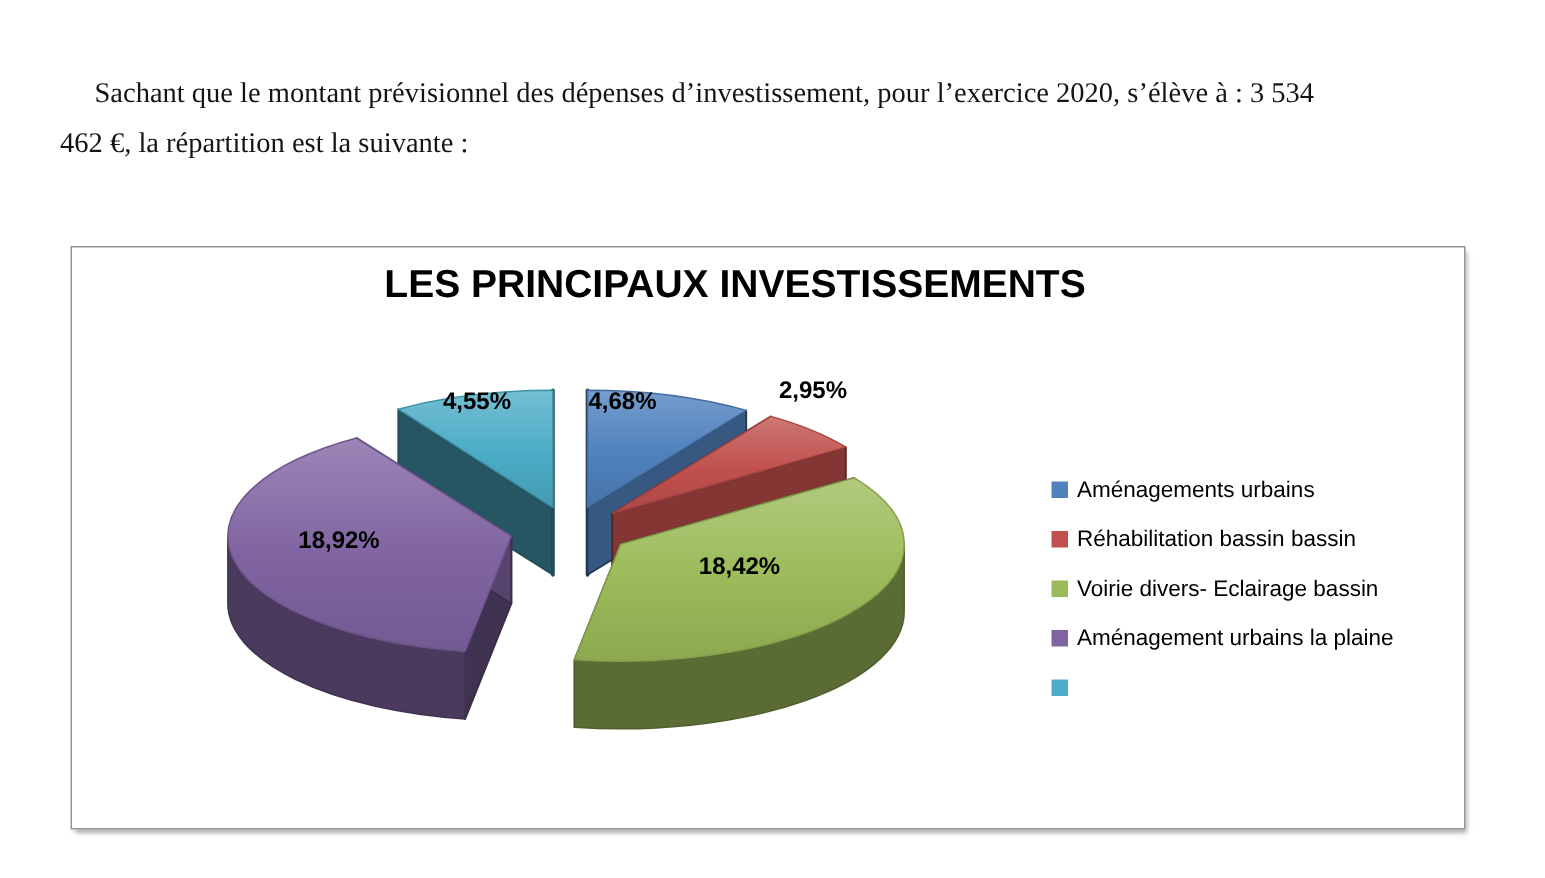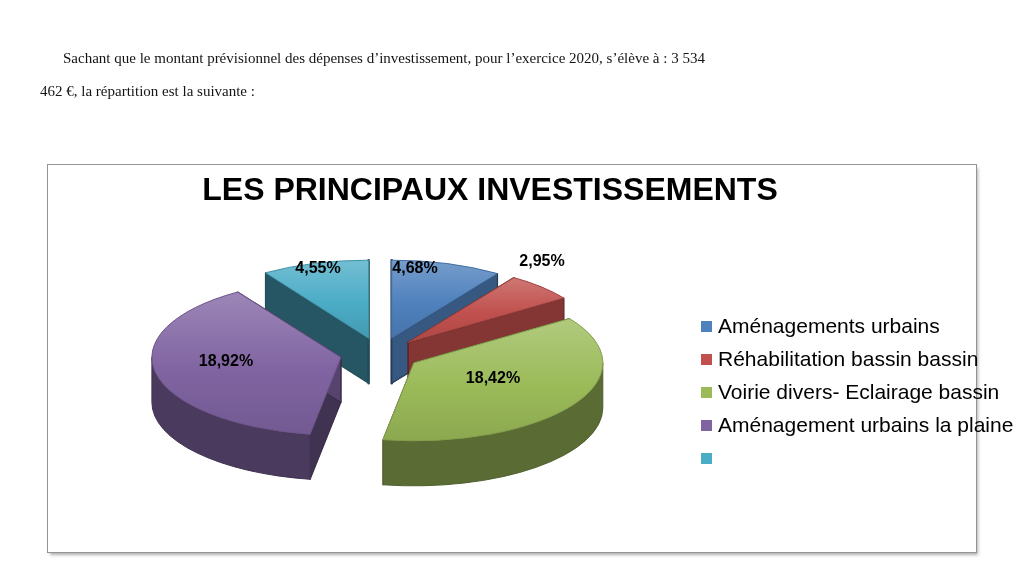--- a/index.html
+++ b/index.html
@@ -3,41 +3,41 @@
 <meta charset="utf-8">
 <style>
   html,body{margin:0;padding:0;background:#fff;}
   body{
     width:1030px;height:585px;position:relative;overflow:hidden;
     font-family:"Liberation Sans", sans-serif;
   }
   .intro{
     position:absolute;left:40px;top:27px;width:960px;
     font-family:"Liberation Serif","DejaVu Serif",serif;
-    font-size:15px;line-height:33px;color:#141414;white-space:nowrap;
+    font-size:19px;line-height:33px;color:#141414;white-space:nowrap;
   }
   .intro .line1{text-indent:23px;}
   .chart-frame{
     position:absolute;left:47px;top:164px;width:930px;height:389px;
     box-sizing:border-box;border:1px solid #949494;background:#fff;
     box-shadow:2px 3px 3px -1px rgba(110,110,110,.55);
   }
   .chart-title{
     position:absolute;top:7px;left:0;right:44px;text-align:center;
-    font-size:32px;font-weight:700;color:#000;line-height:34px;
+    font-size:26px;font-weight:700;color:#000;line-height:34px;
   }
   svg.pie{position:absolute;left:0;top:0;}
   .slice-label{
     font-family:"Liberation Sans",sans-serif;
     font-size:16px;font-weight:700;fill:#000;
   }
   .legend{position:absolute;left:653px;top:153px;}
   .legend-row{display:flex;align-items:center;height:16px;margin-bottom:17px;}
   .swatch{width:11px;height:11px;margin-right:6px;flex:0 0 11px;}
-  .legend-label{font-size:21px;color:#000;white-space:nowrap;}
+  .legend-label{font-size:15px;color:#000;white-space:nowrap;}
 </style>
 </head>
 <body>
 
 <p class="intro">
   <span class="line1" style="display:block">Sachant que le montant prévisionnel des dépenses d’investissement, pour l’exercice 2020, s’élève à : 3 534</span>
   <span class="line2" style="display:block">462 €, la répartition est la suivante :</span>
 </p>
 
 <div class="chart-frame">

